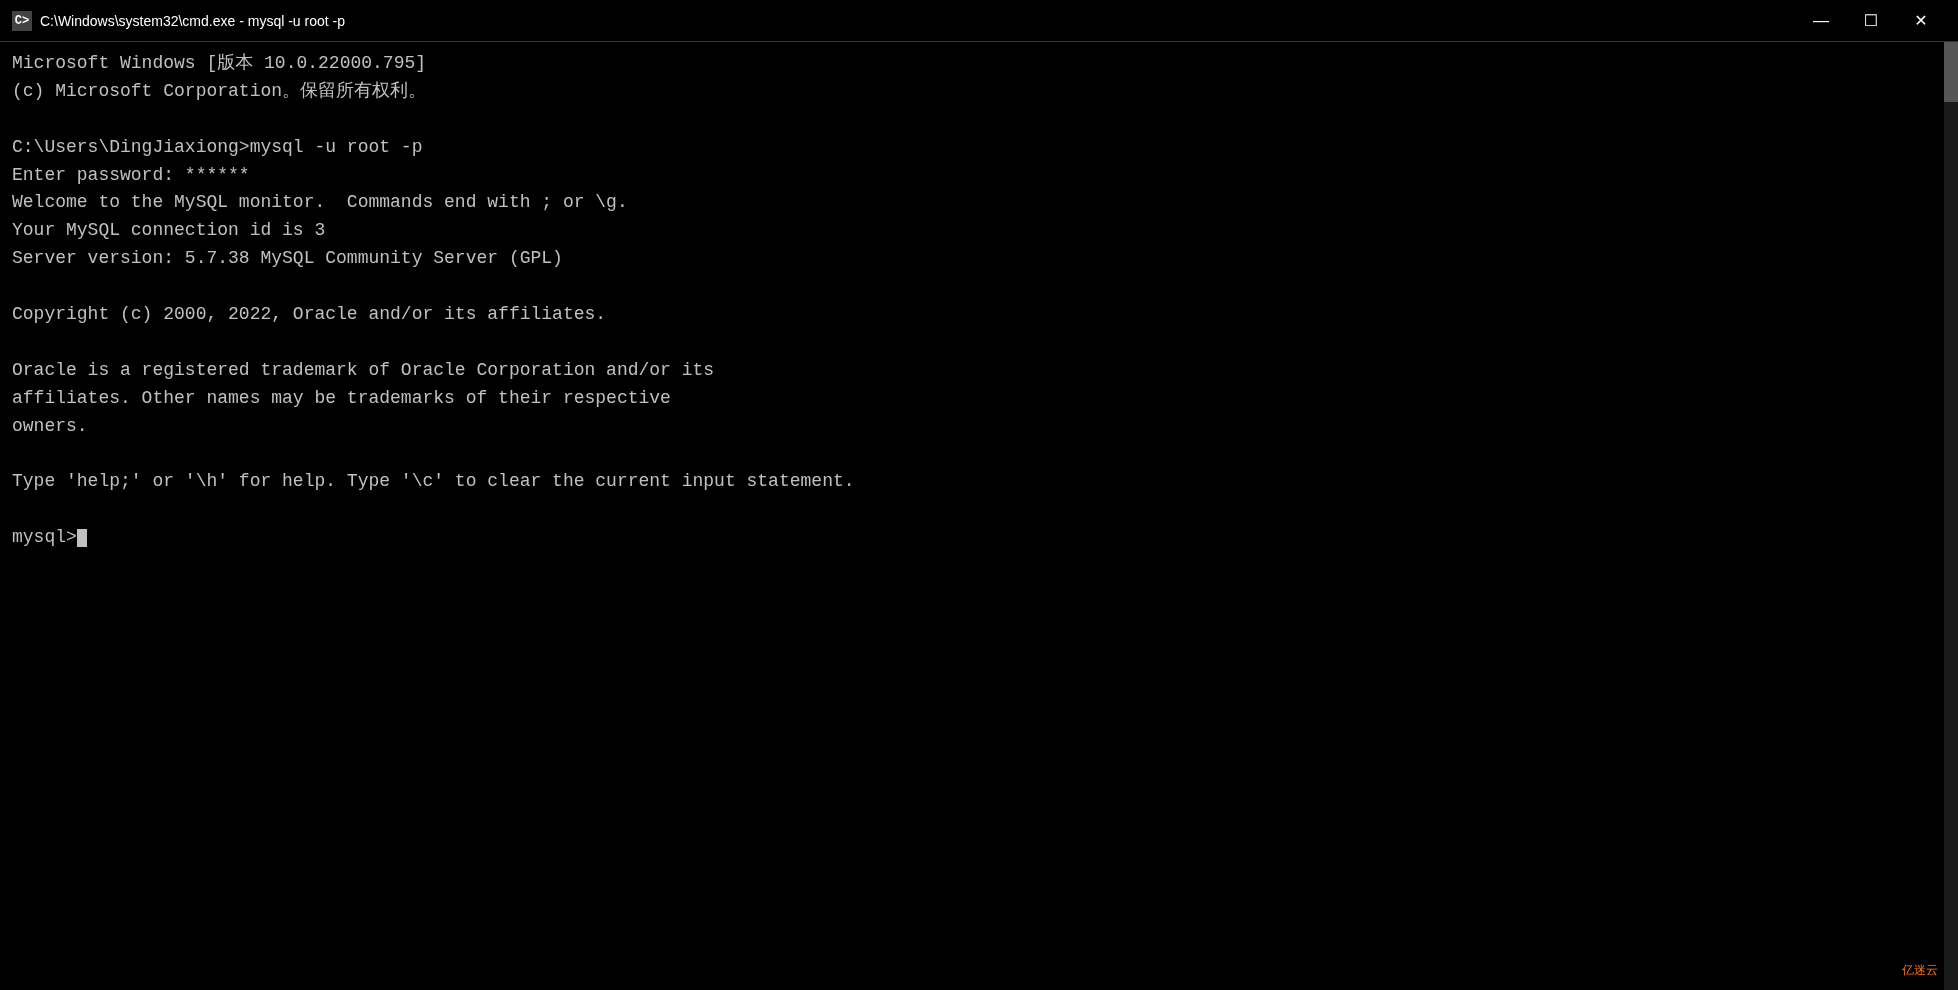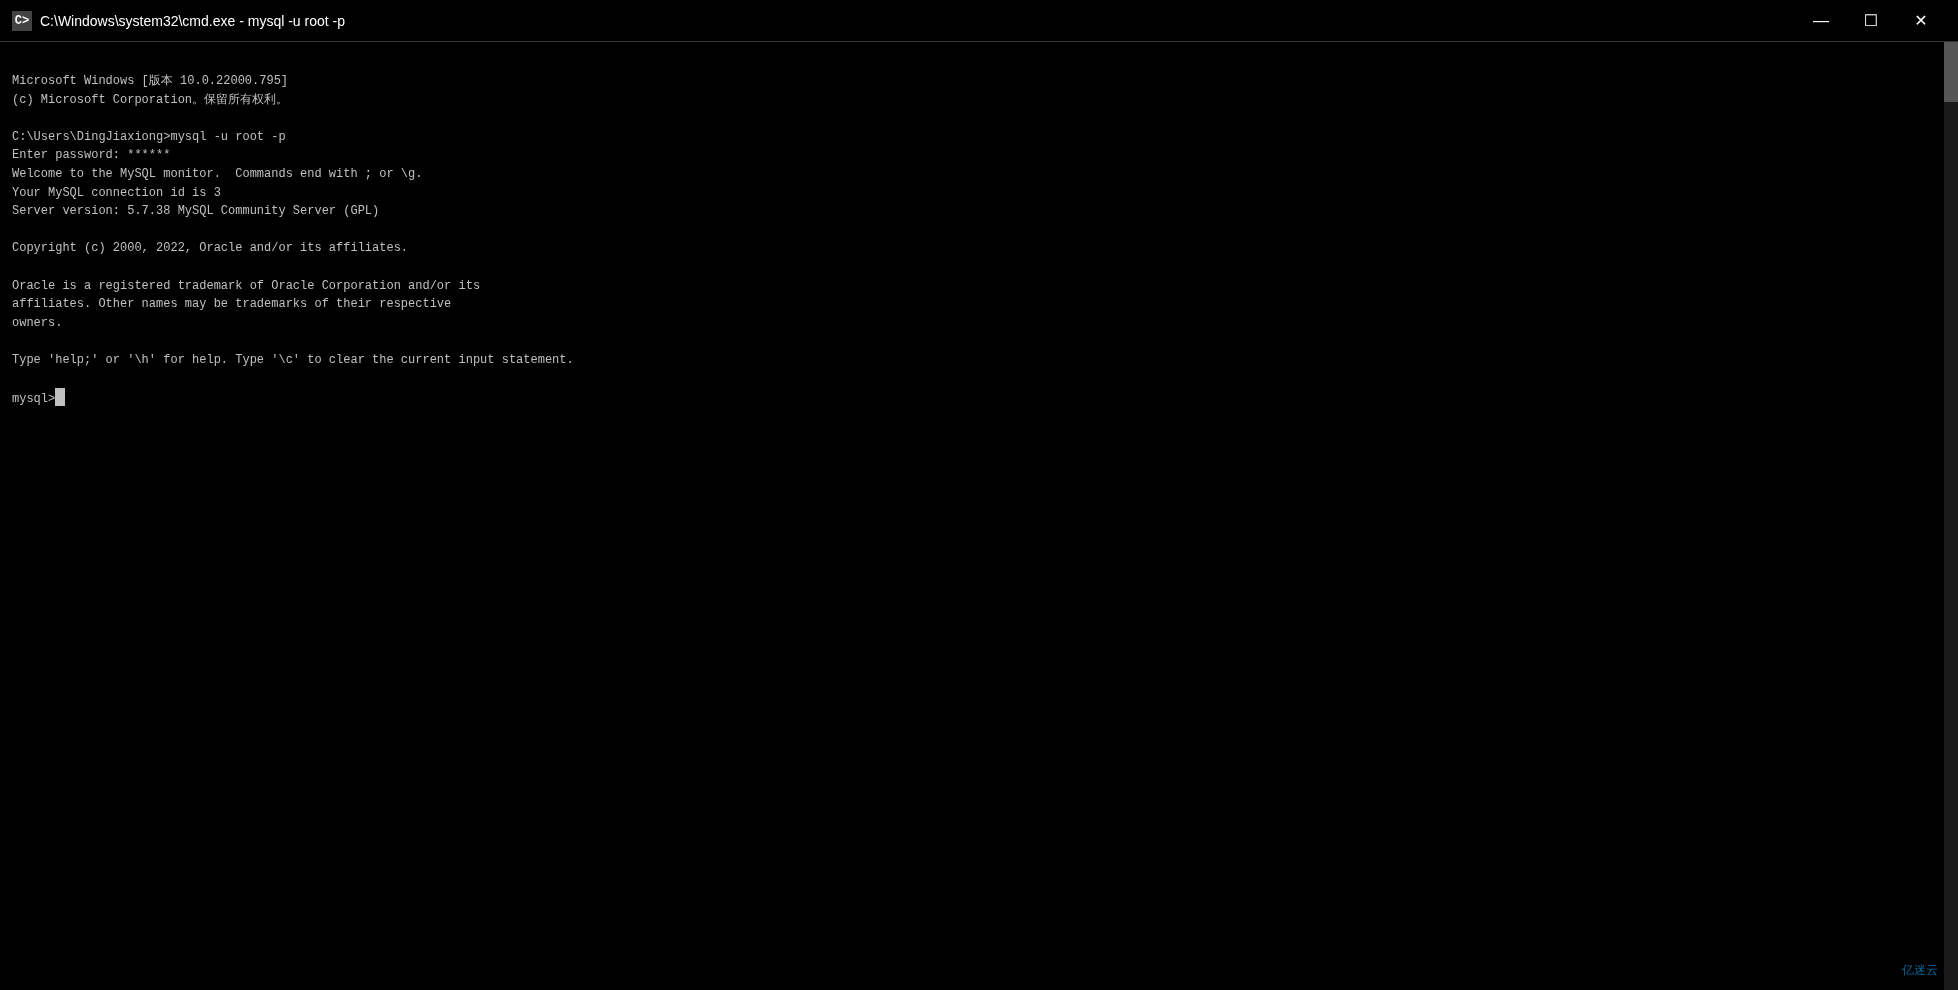--- a/index.html
+++ b/index.html
@@ -84,24 +84,23 @@
       font-size: 18px;
       line-height: 1.55;
       font-family: 'Courier New', Courier, monospace;
       overflow: hidden;
       position: relative;
     }
 
     .content pre {
       white-space: pre-wrap;
       font-family: 'Courier New', Courier, monospace;
-      font-size: 12px;
+      font-size: 18px;
       line-height: 1.55;
       color: #c0c0c0;
-      margin-top: 22px;
     }
 
     .scrollbar {
       position: absolute;
       right: 0;
       top: 0;
       width: 14px;
       height: 100%;
       background: #1a1a1a;
     }
@@ -112,21 +111,21 @@
       right: 0;
       width: 14px;
       height: 60px;
       background: #555;
     }
 
     .watermark {
       position: absolute;
       bottom: 10px;
       right: 20px;
-      color: #0369a1;
+      color: #f97316;
       font-size: 12px;
       font-family: Arial, sans-serif;
     }
 
     .cursor {
       display: inline-block;
       width: 10px;
       height: 18px;
       background: #c0c0c0;
       vertical-align: text-bottom;

